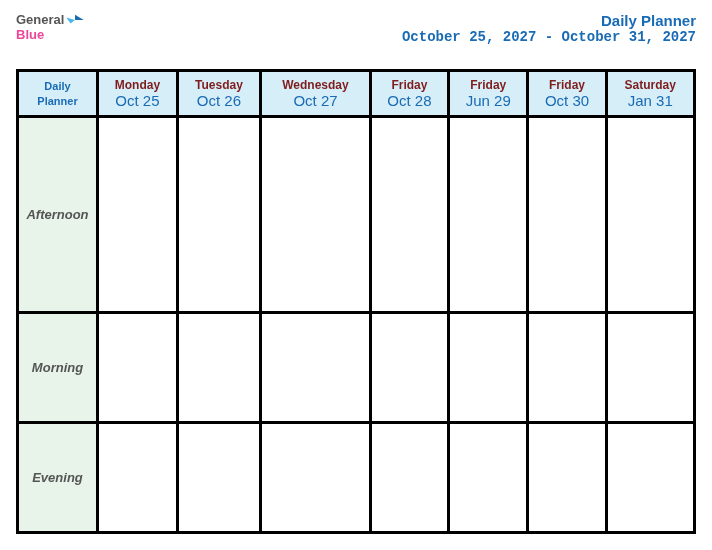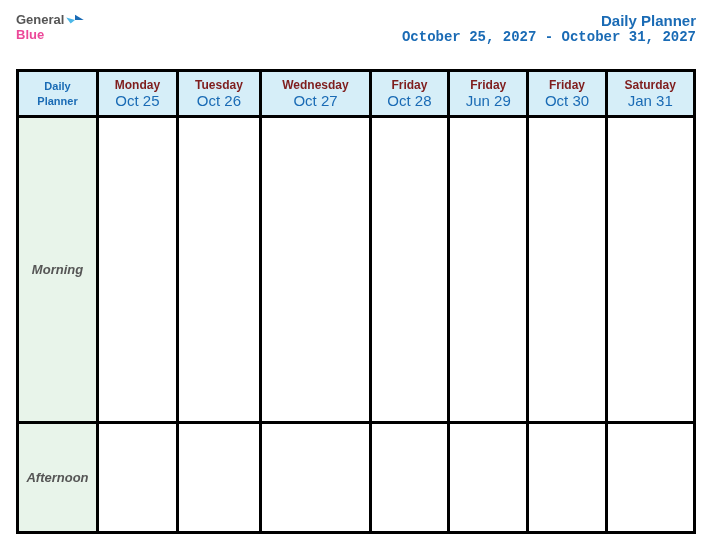--- a/index.html
+++ b/index.html
@@ -186,31 +186,41 @@
         <span class="header-date">Oct 30</span>
       </th>
       <th>
         <span class="header-day">Saturday</span>
         <span class="header-date">Jan 31</span>
       </th>
     </tr>
   </thead>
   <tbody>
     <tr>
+      <td class="col-label-cell">Afternoon</td>
+      <td class="day-cell"></td>
+      <td class="day-cell"></td>
+      <td class="day-cell"></td>
+      <td class="day-cell"></td>
+      <td class="day-cell"></td>
+      <td class="day-cell"></td>
+      <td class="day-cell"></td>
+    </tr>
+    <tr>
       <td class="col-label-cell">Morning</td>
       <td class="day-cell"></td>
       <td class="day-cell"></td>
       <td class="day-cell"></td>
       <td class="day-cell"></td>
       <td class="day-cell"></td>
       <td class="day-cell"></td>
       <td class="day-cell"></td>
     </tr>
     <tr>
-      <td class="col-label-cell">Afternoon</td>
+      <td class="col-label-cell">Evening</td>
       <td class="day-cell"></td>
       <td class="day-cell"></td>
       <td class="day-cell"></td>
       <td class="day-cell"></td>
       <td class="day-cell"></td>
       <td class="day-cell"></td>
       <td class="day-cell"></td>
     </tr>
   </tbody>
 </table>

